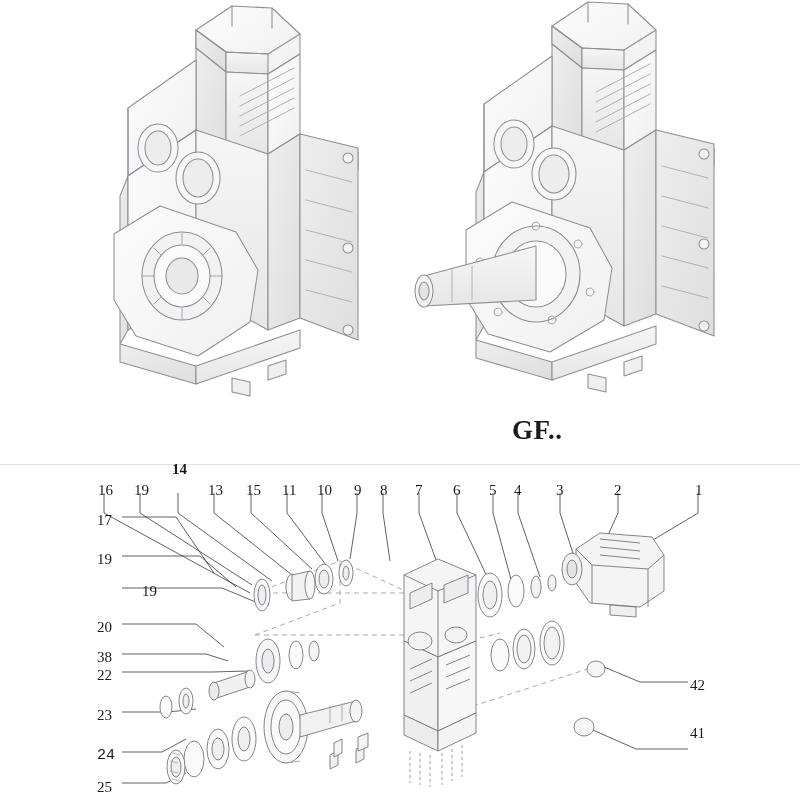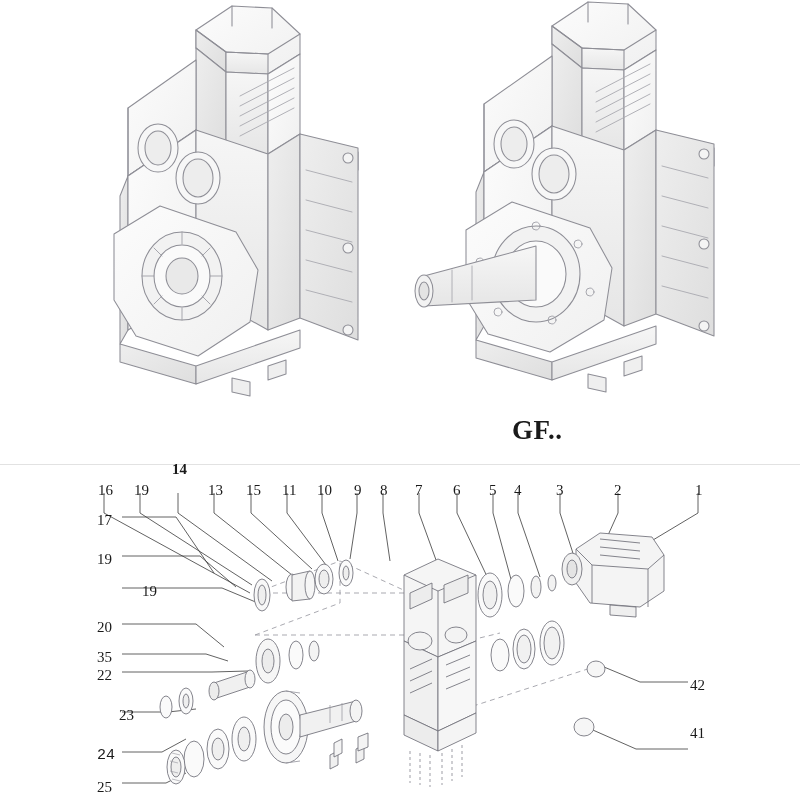--- a/index.html
+++ b/index.html
@@ -335,23 +335,23 @@
       <div class="callout-num" style="left: 556px; top: 483px; position: fixed;">3</div>
       <div class="callout-num" style="left: 614px; top: 483px; position: fixed;">2</div>
       <div class="callout-num" style="left: 695px; top: 483px; position: fixed;">1</div>
     </div>
 
     <div>
       <div class="callout-num" style="left: 97px; top: 513px; position: fixed;">17</div>
       <div class="callout-num" style="left: 97px; top: 552px; position: fixed;">19</div>
       <div class="callout-num" style="left: 97px; top: 584px; position: fixed; margin-left: 45px;">19</div>
       <div class="callout-num" style="left: 97px; top: 620px; position: fixed;">20</div>
-      <div class="callout-num" style="left: 97px; top: 650px; position: fixed;">35</div>
+      <div class="callout-num" style="left: 97px; top: 650px; position: fixed;">38</div>
       <div class="callout-num" style="left: 97px; top: 668px; position: fixed;">22</div>
-      <div class="callout-num" style="left: 97px; top: 708px; position: fixed; margin-left: 22px;">23</div>
+      <div class="callout-num" style="left: 97px; top: 708px; position: fixed;">23</div>
       <div class="callout-num" style="left: 97px; top: 748px; position: fixed; font-family: Liberation Mono, monospace;">24</div>
       <div class="callout-num" style="left: 97px; top: 780px; position: fixed;">25</div>
     </div>
 
     <div>
       <div class="callout-num" style="left: 690px; top: 678px; position: fixed;">42</div>
       <div class="callout-num" style="left: 690px; top: 726px; position: fixed;">41</div>
     </div>
   </div>
 

